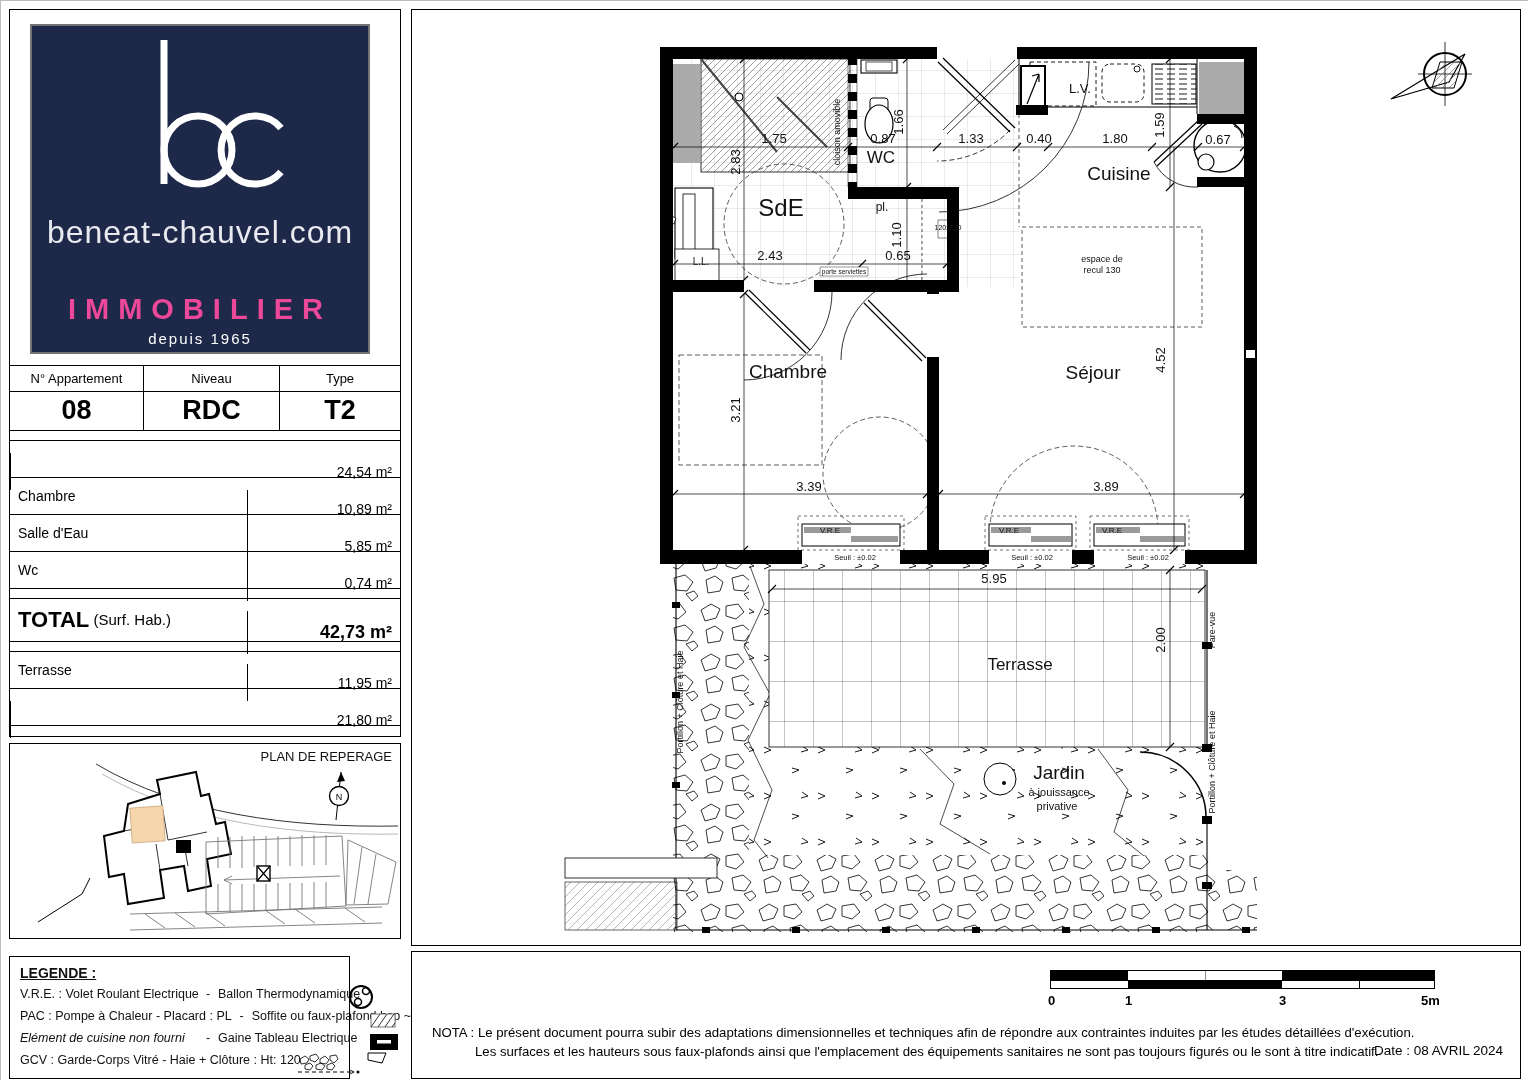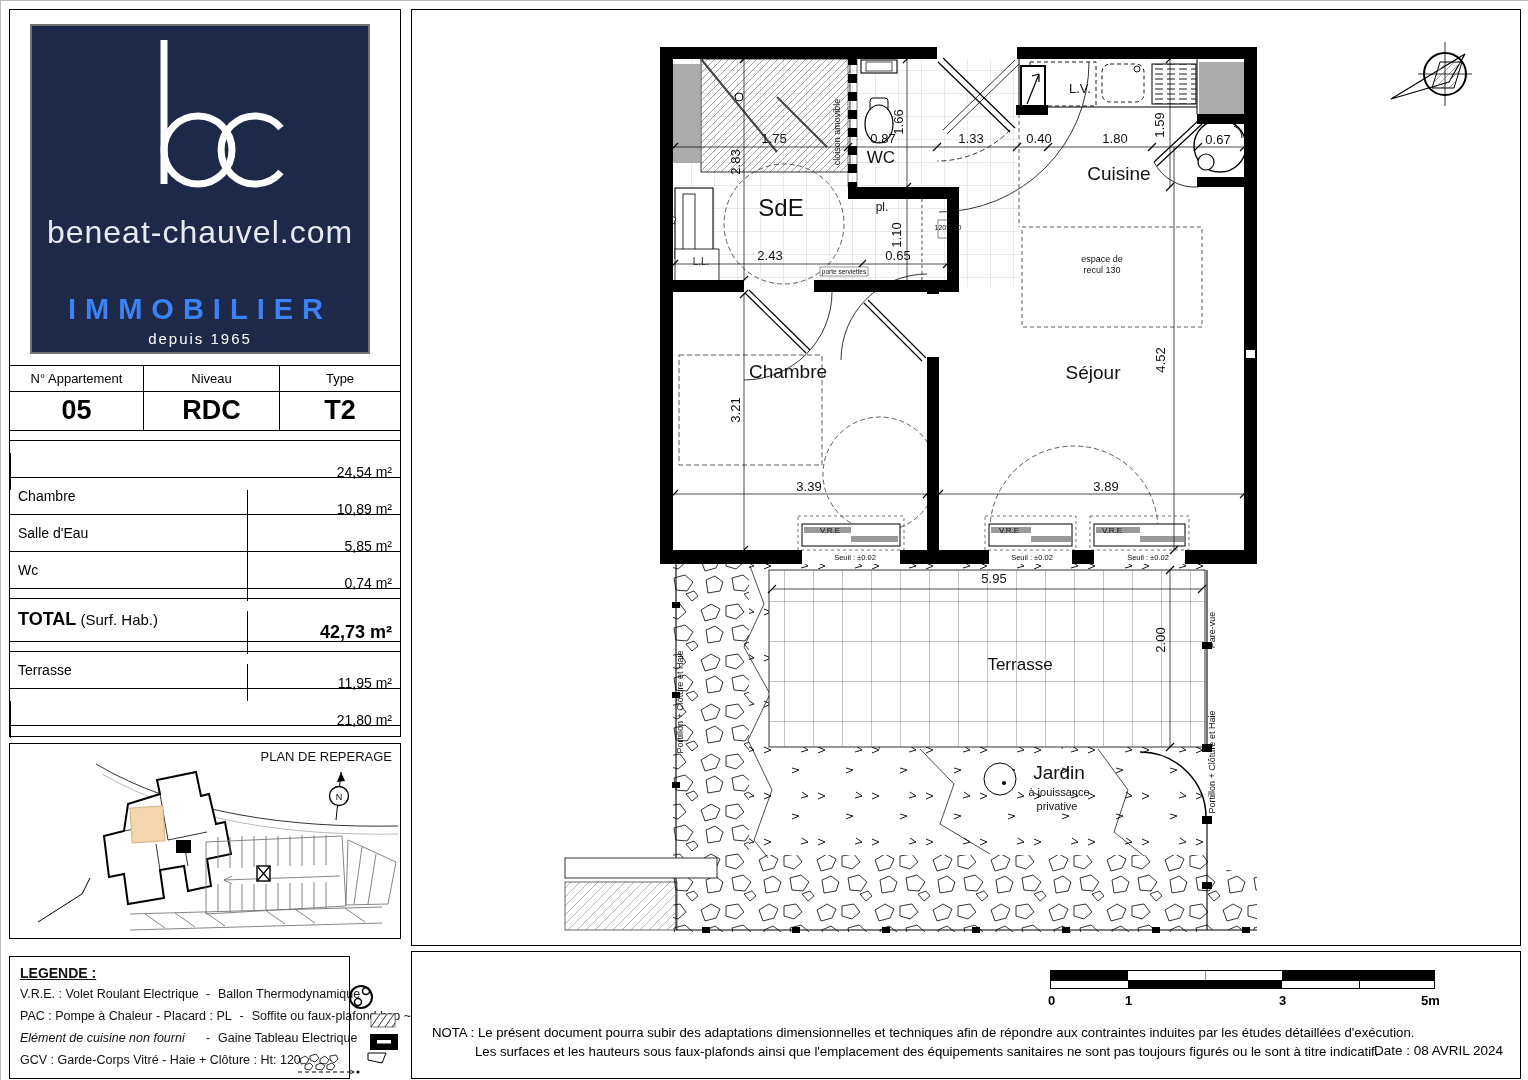--- a/index.html
+++ b/index.html
@@ -1,21 +1,21 @@
 <!DOCTYPE html>
 <html><head>
 <meta charset="utf-8">
 <style>
   html,body{margin:0;padding:0;background:#e8e8e8;font-family:"Liberation Sans",sans-serif;}
   #page{position:relative;width:1528px;height:1080px;background:#fff;border:1px solid #bbb;overflow:hidden;}
   .box{position:absolute;background:#fff;border:1.5px solid #000;box-sizing:border-box;}
   
   #logo-box{position:absolute;left:30px;top:22px;width:340px;height:330px;background:#1e2849;border:2px solid #737373;box-sizing:border-box;text-align:center;}
   #logo-site{color:#e9e9f0;font-size:32px;letter-spacing:1px;margin-top:4px;}
-  #logo-brand{color:#3b82f6;font-size:29px;letter-spacing:9px;margin-top:42px;font-weight:bold;}
+  #logo-brand{color:#ec4899;font-size:29px;letter-spacing:9px;margin-top:42px;font-weight:bold;}
   #logo-since{color:#fff;font-size:15px;letter-spacing:2px;margin-top:4px;}
   
   .trow{position:absolute;left:0;width:100%;box-sizing:border-box;display:flex;align-items:center;}
   .cell{box-sizing:border-box;height:100%;display:flex;align-items:center;justify-content:center;}
   .lbl{padding-left:8px;justify-content:flex-start;}
   .val{padding-right:8px;justify-content:flex-end;margin-top:26px;}
   .hline{position:absolute;left:0;width:100%;border-top:1.3px solid #000;}
   
   #legend-box{font-size:12.5px;color:#111;}
   #legend-title{font-weight:bold;text-decoration:underline;font-size:14px;margin:8px 0 4px 10px;}
@@ -49,21 +49,21 @@
       <div class="hline" style="top:355px;"></div>
 
       <div class="trow" style="top:355px;height:26px;font-size:13px;">
         <div class="cell" style="width:133px;">N° Appartement</div>
         <div class="cell" style="width:136px;border-left:1.3px solid #000;">Niveau</div>
         <div class="cell" style="flex:1;border-left:1.3px solid #000;">Type</div>
       </div>
       <div class="hline" style="top:381px;"></div>
 
       <div class="trow" style="top:381px;height:39px;font-size:27px;font-weight:bold;">
-        <div class="cell" style="width:133px;">05</div>
+        <div class="cell" style="width:133px;">08</div>
         <div class="cell" style="width:136px;border-left:1.3px solid #000;">RDC</div>
         <div class="cell" style="flex:1;border-left:1.3px solid #000;">T2</div>
       </div>
       <div class="hline" style="top:420px;"></div>
       <div class="hline" style="top:430px;"></div>
 
       <div class="trow" style="top:430px;height:37px;font-size:14px;">
         <div class="cell val" style="flex:1;border-left:1.3px solid #000;">24,54 m²</div>
       </div>
       <div class="hline" style="top:467px;"></div>
@@ -79,21 +79,21 @@
       <div class="hline" style="top:541px;"></div>
       <div class="trow" style="top:541px;height:37px;font-size:14px;">
         <div class="cell lbl" style="width:237px;">Wc</div>
         <div class="cell val" style="flex:1;border-left:1.3px solid #000;">0,74 m²</div>
       </div>
       <div class="hline" style="top:578px;"></div>
       <div class="hline" style="top:588px;"></div>
 
       <div class="trow" style="top:588px;height:43px;font-size:15px;">
         <div class="cell lbl" style="width:237px;">
-          <b style="font-size:18px;">TOTAL</b>
+          <b style="font-size:22px;">TOTAL</b>
             <span style="white-space:pre;"> (Surf. Hab.)</span>
         </div>
         <div class="cell val" style="flex:1;border-left:1.3px solid #000;font-size:18px;font-weight:bold;">42,73 m²</div>
       </div>
       <div class="hline" style="top:631px;"></div>
       <div class="hline" style="top:641px;"></div>
 
       <div class="trow" style="top:641px;height:37px;font-size:14px;">
         <div class="cell lbl" style="width:237px;">Terrasse</div>
         <div class="cell val" style="flex:1;border-left:1.3px solid #000;">11,95 m²</div>

